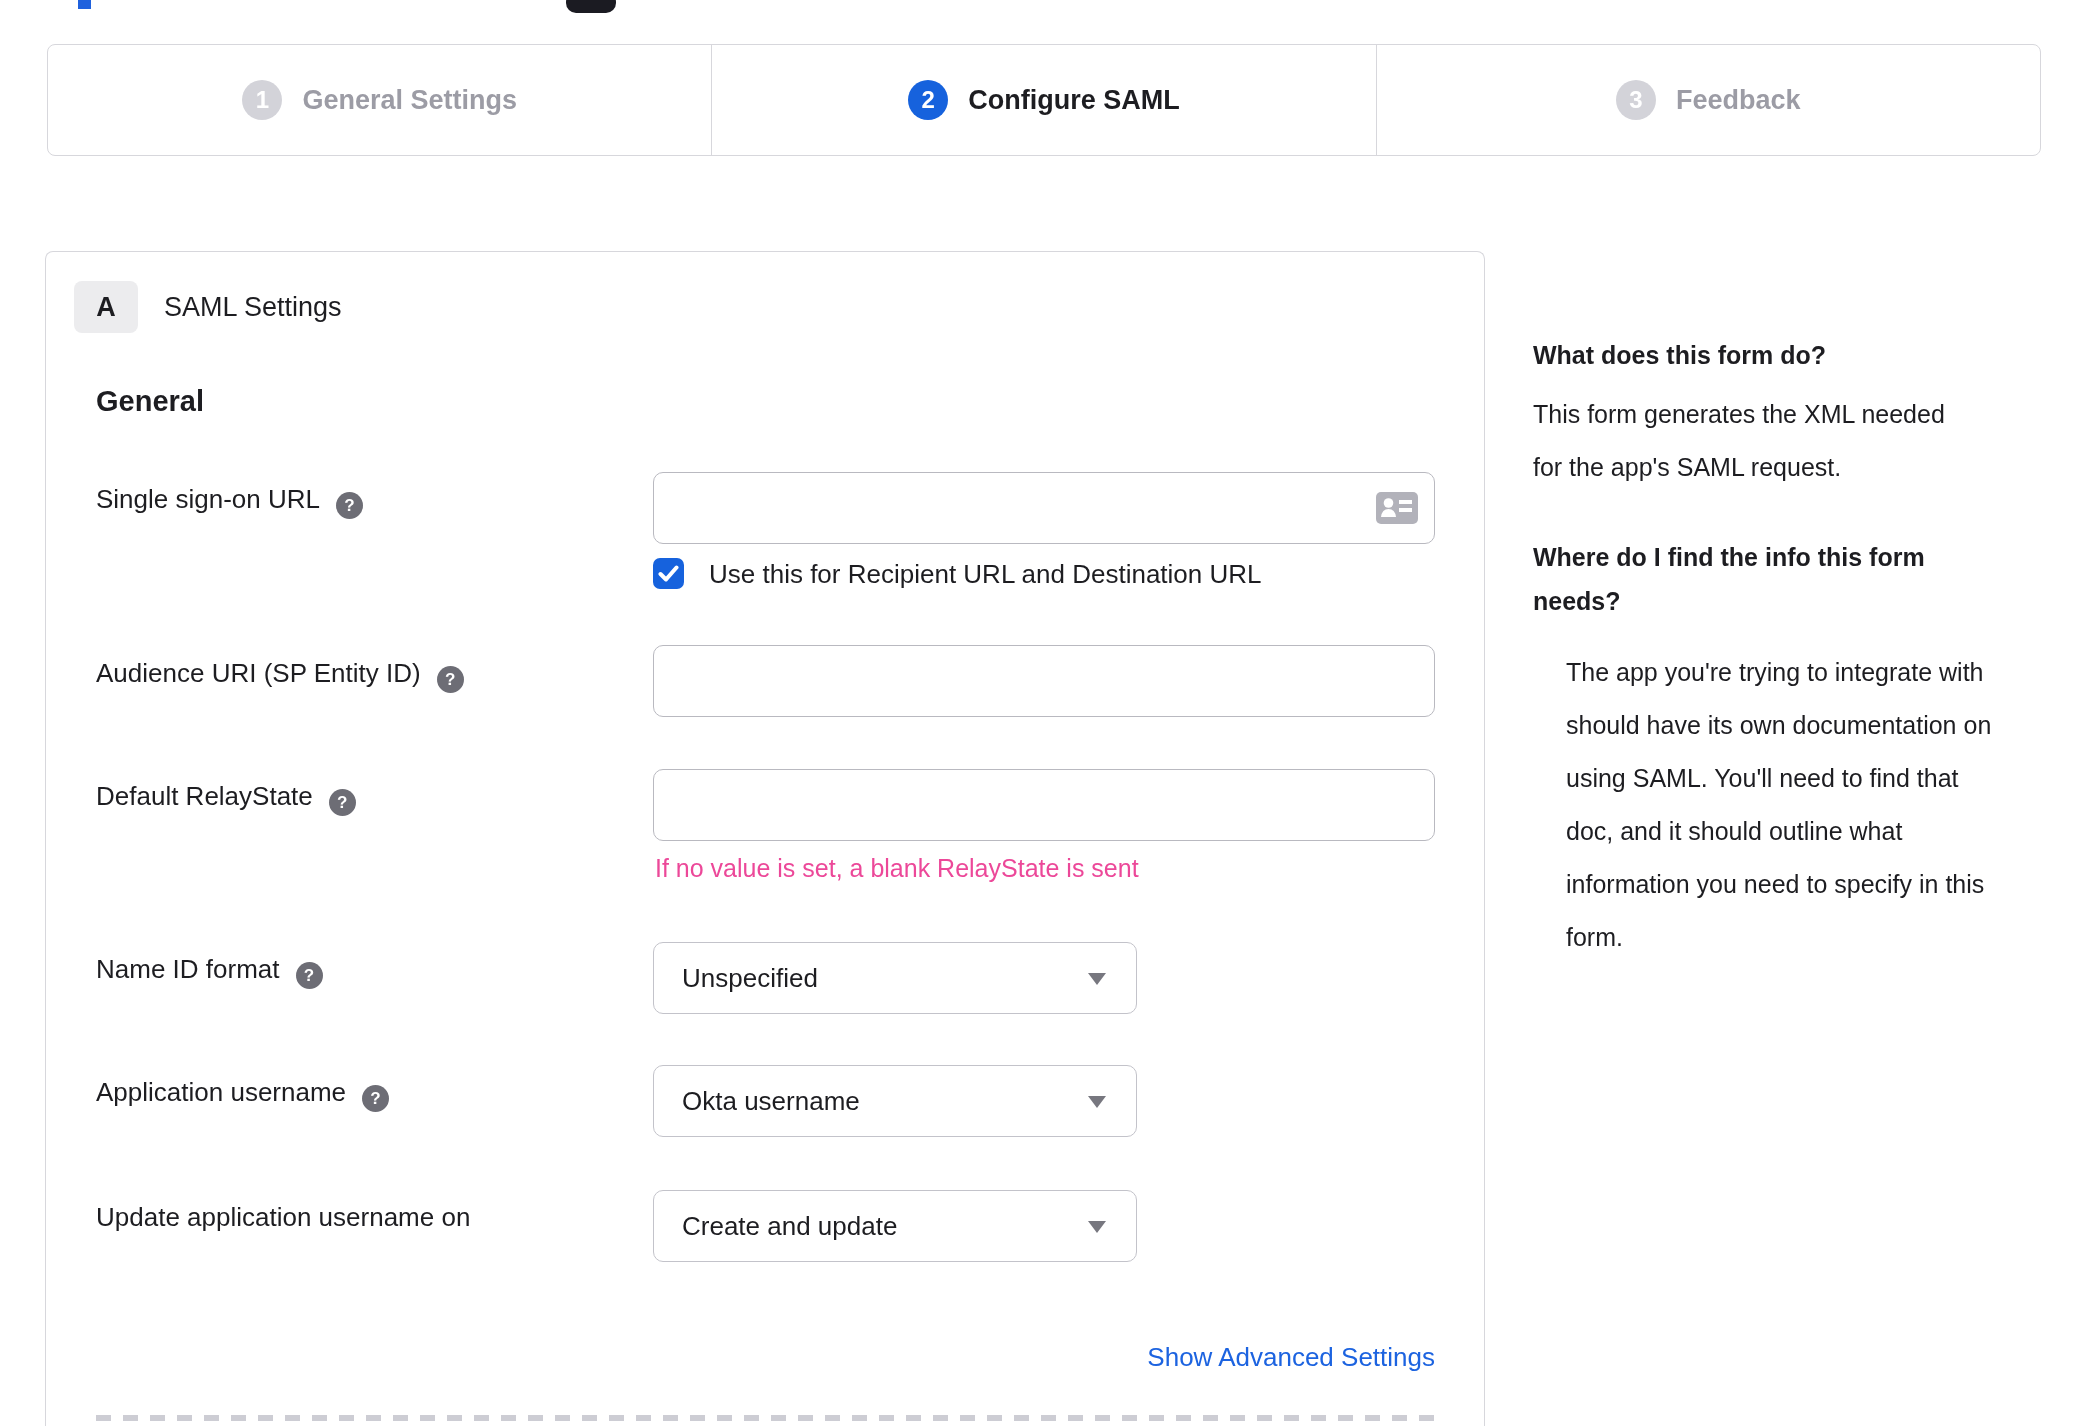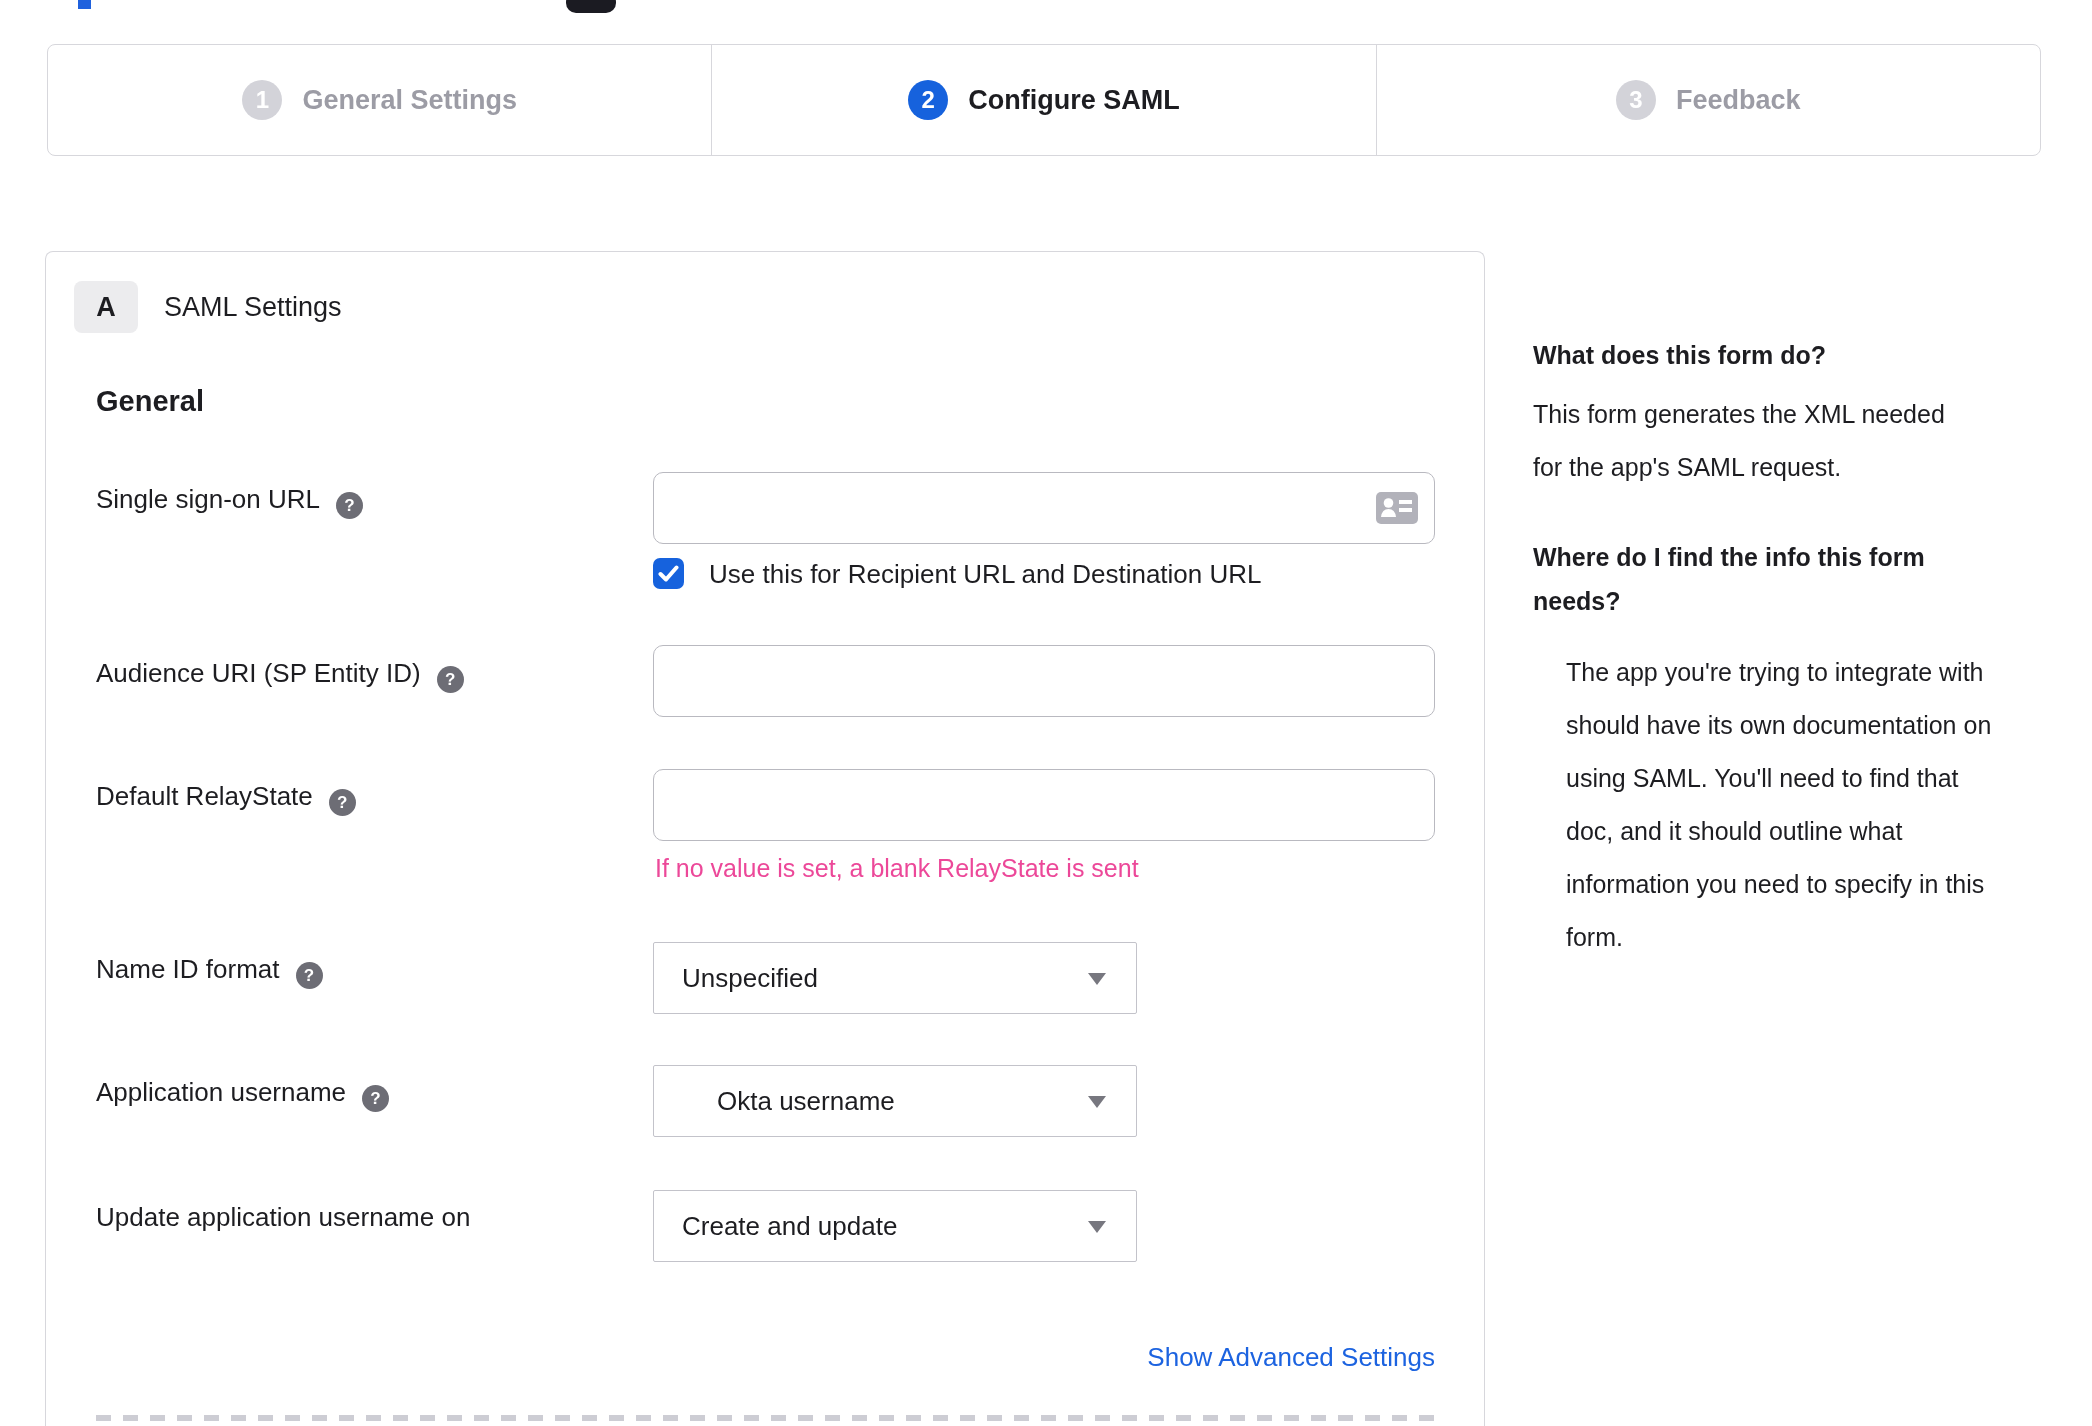--- a/index.html
+++ b/index.html
@@ -83,21 +83,21 @@
     position:absolute; left:607px; width:31px; height:31px;
     background:#1662dd; border-radius:7px;
     display:flex; align-items:center; justify-content:center; cursor:pointer;
   }
   .checkbox-label { position:absolute; left:663px; font-size:26px; color:#1d1d21; white-space:nowrap; }
 
   .hint { position:absolute; left:609px; font-size:25px; color:#ec4899; white-space:nowrap; }
 
   .select {
     position:absolute; left:607px; width:484px; height:72px;
-    border:1px solid #c3c3ca; border-radius:2px; background:#fff;
+    border:1px solid #c3c3ca; border-radius:10px; background:#fff;
     display:flex; align-items:center; cursor:pointer;
   }
   .select-value { margin-left:28px; font-size:26px; color:#1d1d21; }
   .select-arrow {
     position:absolute; right:30px; top:30px;
     width:0; height:0;
     border-left:9px solid transparent; border-right:9px solid transparent;
     border-top:12px solid #77777f;
   }
 
@@ -183,21 +183,21 @@
     <span>Name ID format</span><span class="help-icon">?</span>
   </div>
   <div class="select" style="top:690px;">
     <span class="select-value">Unspecified</span>
     <span class="select-arrow"></span>
   </div>
 
   <div class="row-label" style="top:825px;">
     <span>Application username</span><span class="help-icon">?</span>
   </div>
-  <div class="select" style="top:813px;padding-left:35px;">
+  <div class="select" style="top:813px;">
     <span class="select-value">Okta username</span>
     <span class="select-arrow"></span>
   </div>
 
   <div class="row-label" style="top:950px;">
     <span>Update application username on</span>
   </div>
   <div class="select" style="top:938px;">
     <span class="select-value">Create and update</span>
     <span class="select-arrow"></span>

